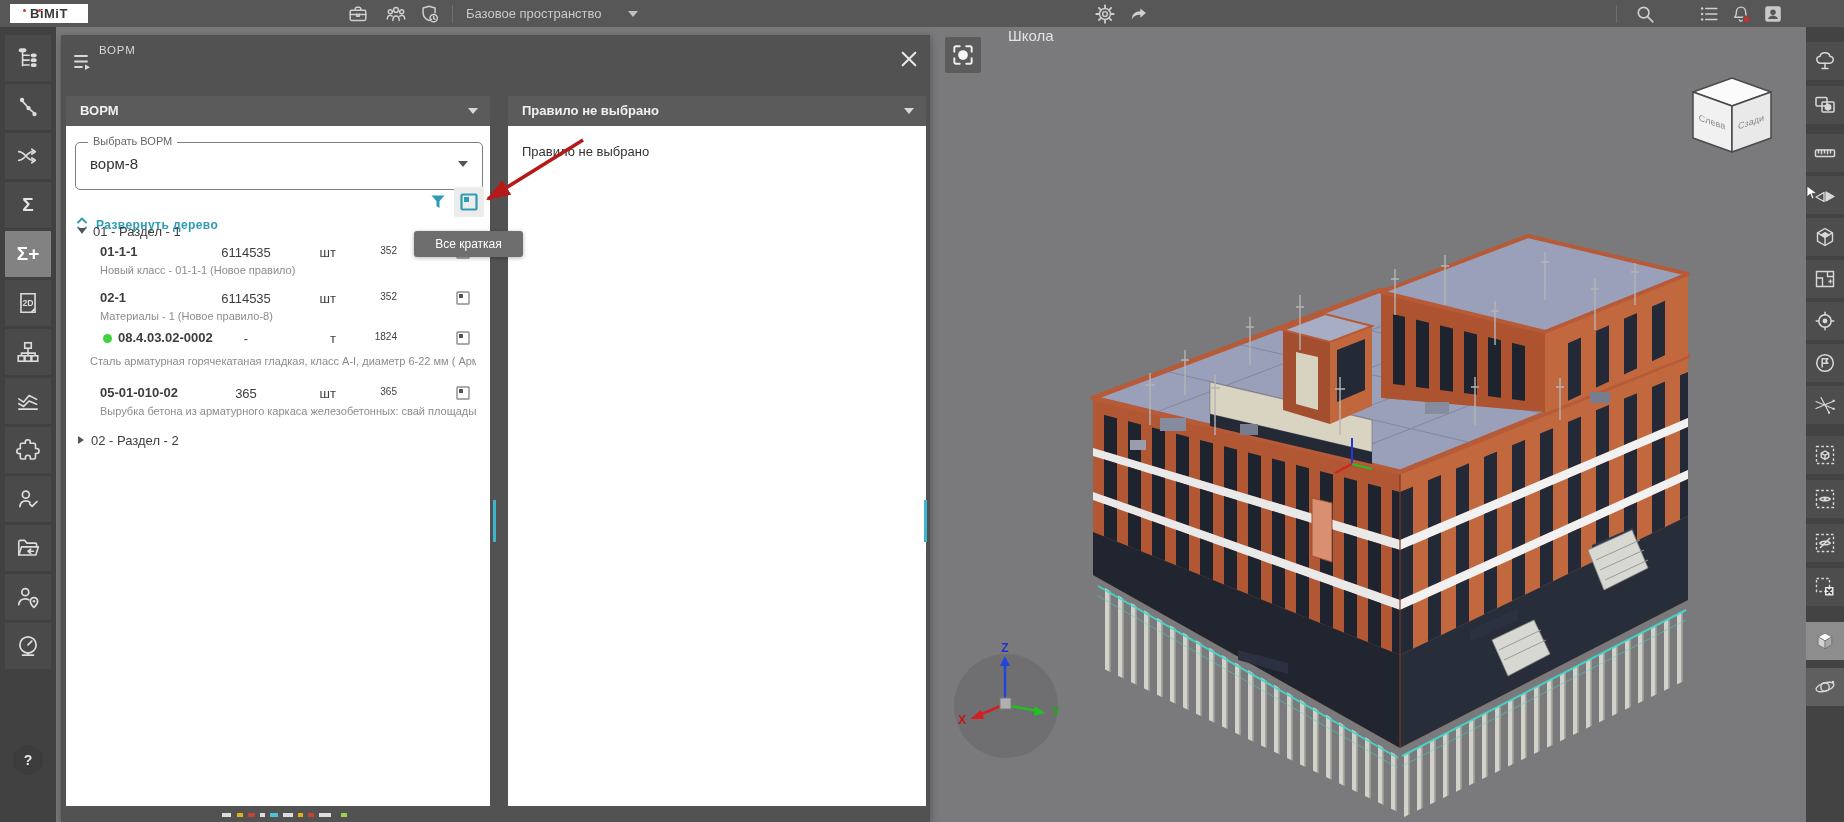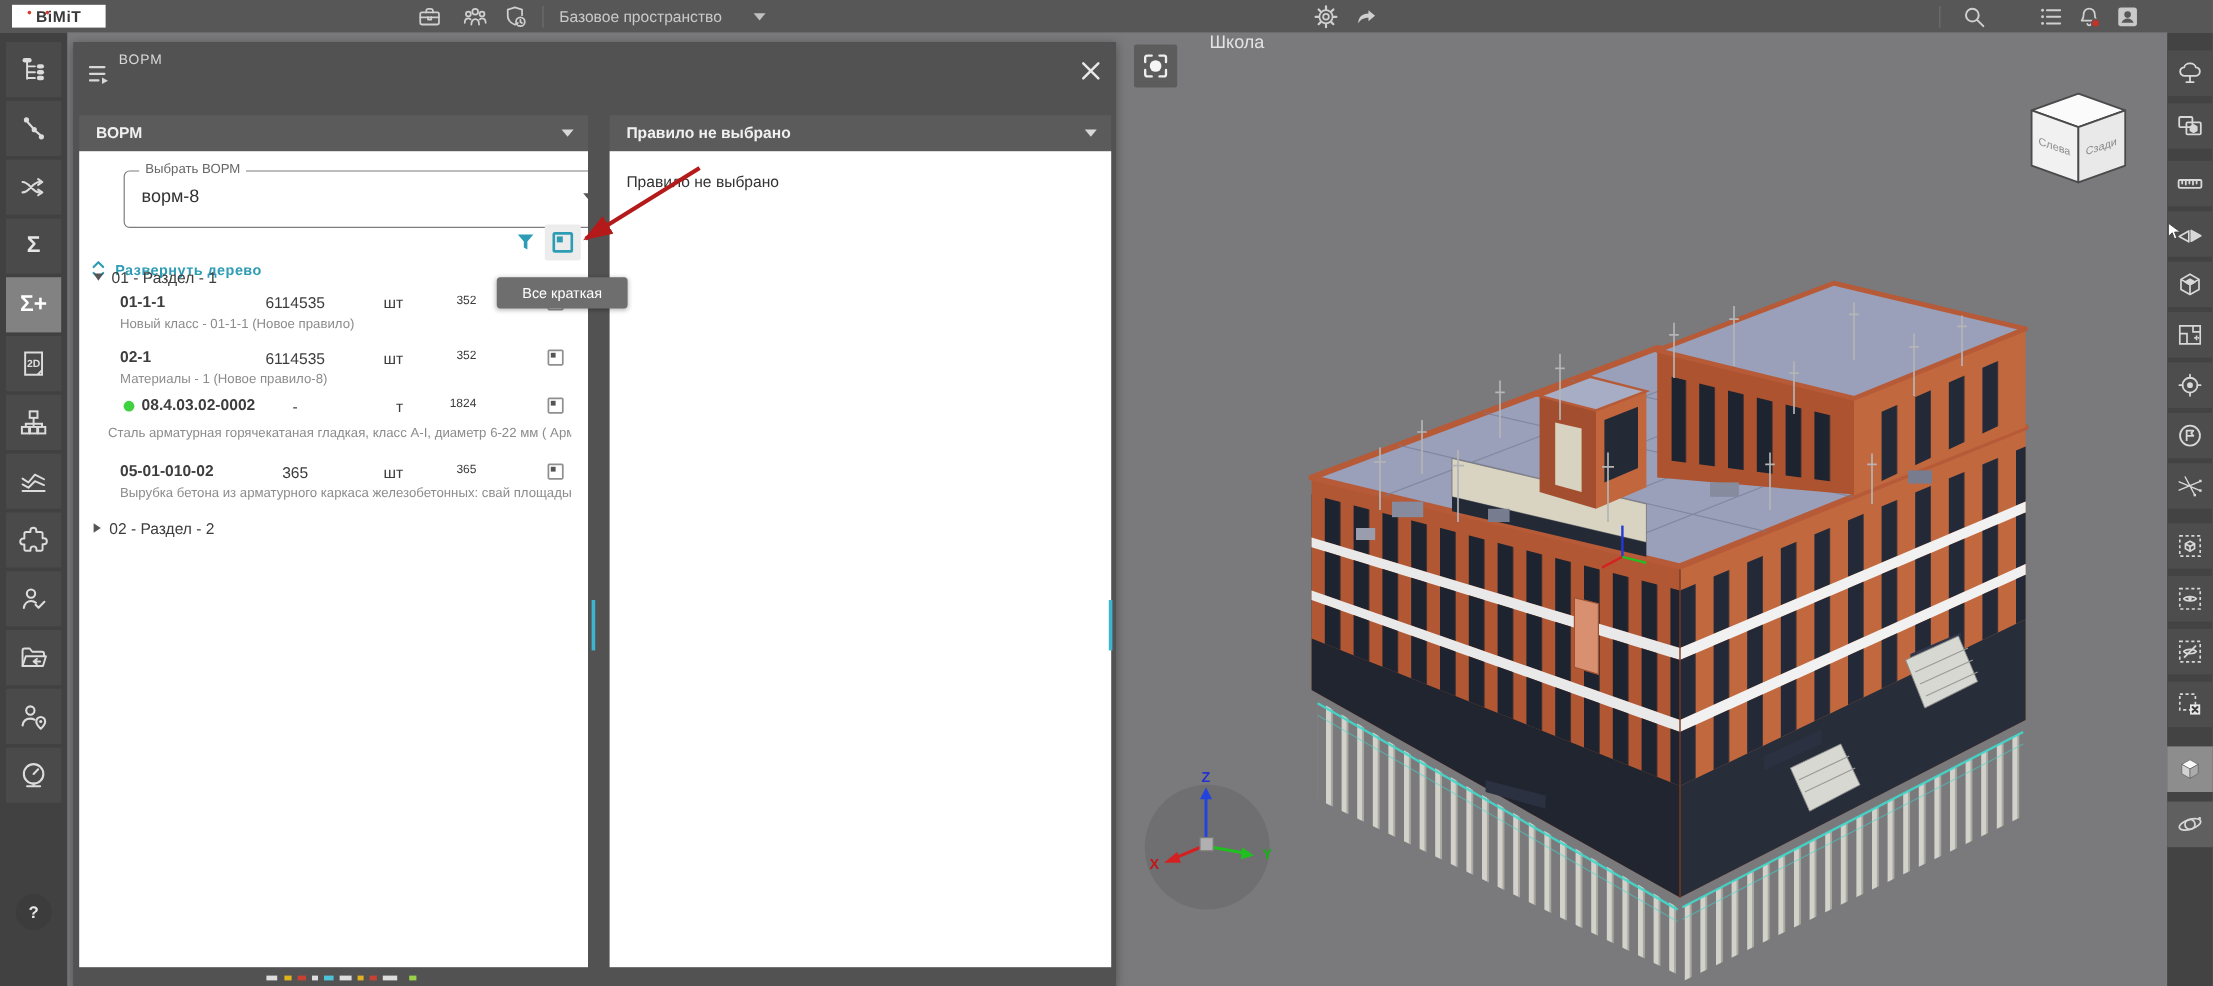--- a/index.html
+++ b/index.html
@@ -29,21 +29,21 @@
   .rt-tile{left:0;width:38px;height:38px;background:#4d4d4d;display:flex;align-items:center;justify-content:center;cursor:pointer;}
   .rt-tile.active{background:#8d8d8d;}
   .rt-tile.semi{background:#5f5f5f;}
 
   
   .panel{left:61px;top:35px;width:869px;height:787px;background:#525252;box-shadow:0 2px 8px rgba(0,0,0,.35);z-index:20;}
   .panel-title{left:38px;top:9px;font-size:11.5px;letter-spacing:.8px;color:#d8d8d8;}
   .subpanel-hd{top:61px;height:30px;background:#5b5b5b;color:#f0f0f0;font-weight:bold;font-size:13px;line-height:30px;}
   .hd-caret{position:absolute;right:12px;top:12px;width:0;height:0;border-left:5px solid transparent;border-right:5px solid transparent;border-top:6px solid #d8d8d8;}
   .subpanel-body{top:91px;background:#ffffff;height:680px;overflow:hidden;}
-  .fieldset{left:9px;top:16px;width:406px;height:46px;border:1.5px solid #7d7d7d;border-radius:5px;cursor:pointer;margin-left:28px;}
+  .fieldset{left:9px;top:16px;width:406px;height:46px;border:1.5px solid #7d7d7d;border-radius:5px;cursor:pointer;}
   .fieldset .legend{position:absolute;left:12px;top:-8px;background:#fff;padding:0 5px;font-size:11px;color:#666;}
   .fieldset .value{position:absolute;left:14px;top:12px;font-size:15px;color:#333;}
   .caret-d{position:absolute;right:14px;top:18px;width:0;height:0;border-left:5px solid transparent;border-right:5px solid transparent;border-top:6px solid #555;}
   .expand-row{left:8px;top:84px;height:30px;display:flex;align-items:center;gap:6px;cursor:pointer;color:#2d9cb4;font-size:12px;letter-spacing:.4px;font-weight:bold;}
   .tool-tile{left:386px;top:61px;width:30px;height:30px;background:#ececec;border-radius:2px;display:flex;align-items:center;justify-content:center;cursor:pointer;}
   .tree-sec{left:12px;height:20px;display:flex;align-items:center;gap:7px;font-size:13px;color:#3d3d3d;cursor:pointer;}
   .tri-down{width:0;height:0;border-left:4.5px solid transparent;border-right:4.5px solid transparent;border-top:6px solid #555;}
   .tri-right{width:0;height:0;border-top:4.5px solid transparent;border-bottom:4.5px solid transparent;border-left:6px solid #555;}
   .trow{left:0;right:0;height:44px;cursor:pointer;padding-left:40px;}
   .trow .code{position:absolute;left:34px;top:0;font-size:13px;font-weight:bold;color:#3d3d3d;}

